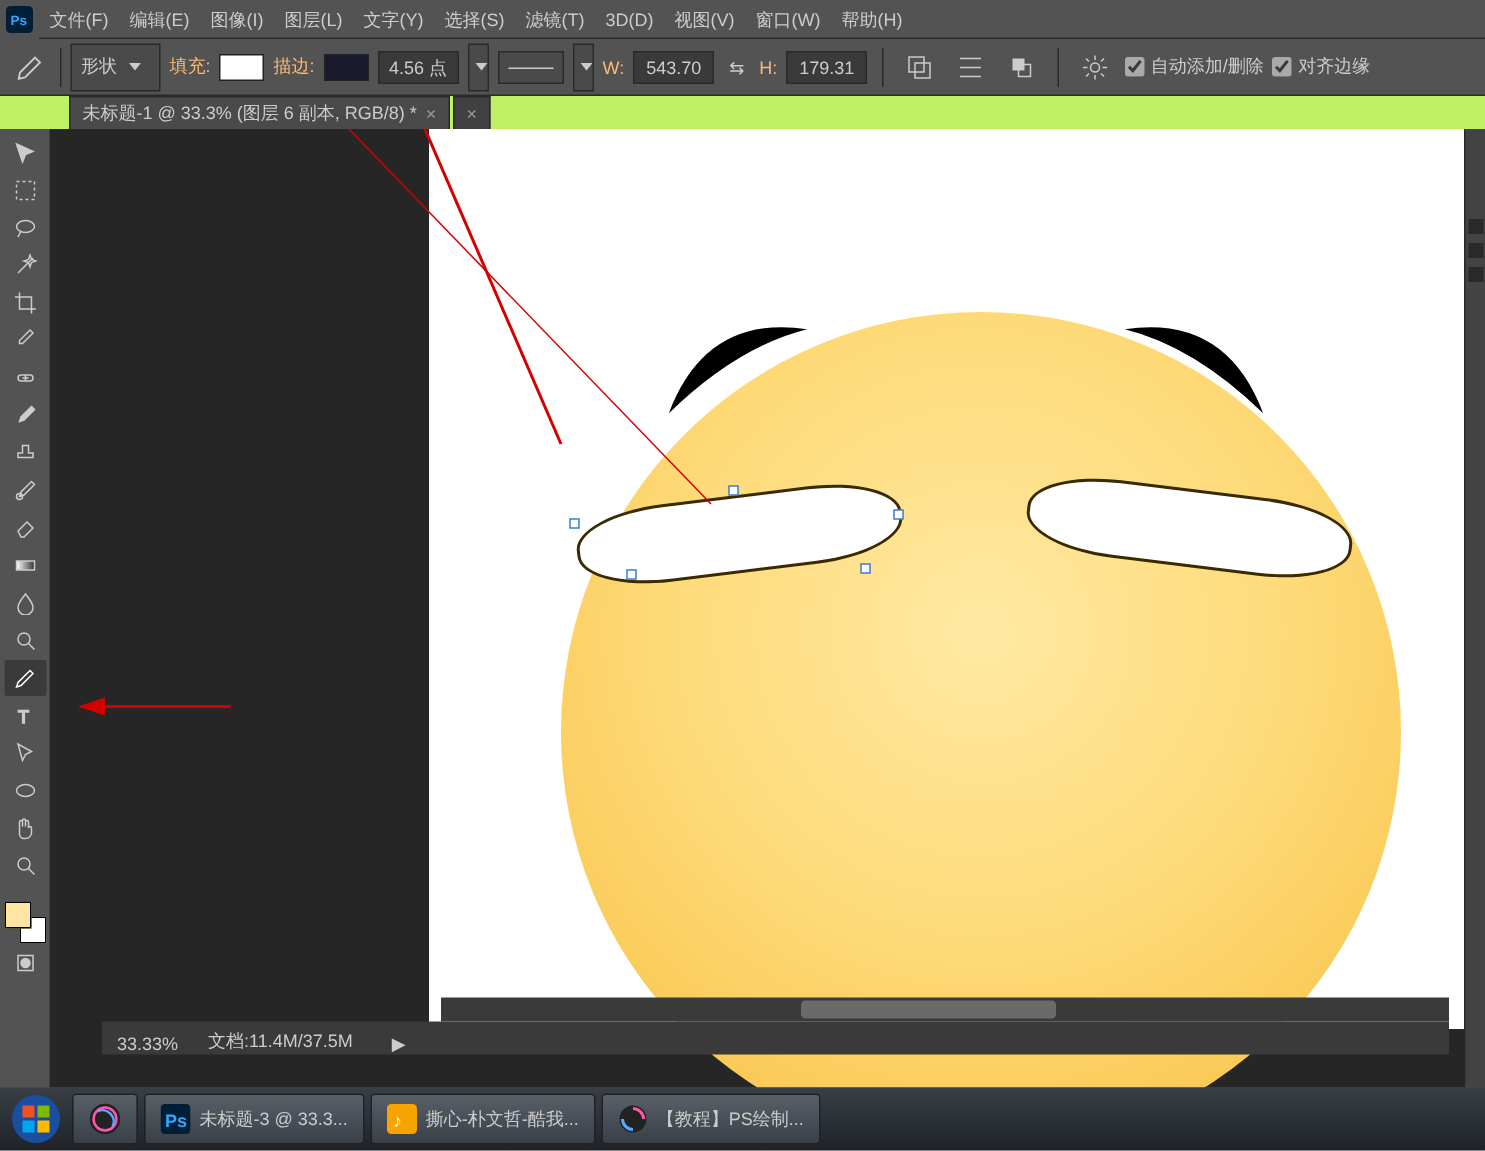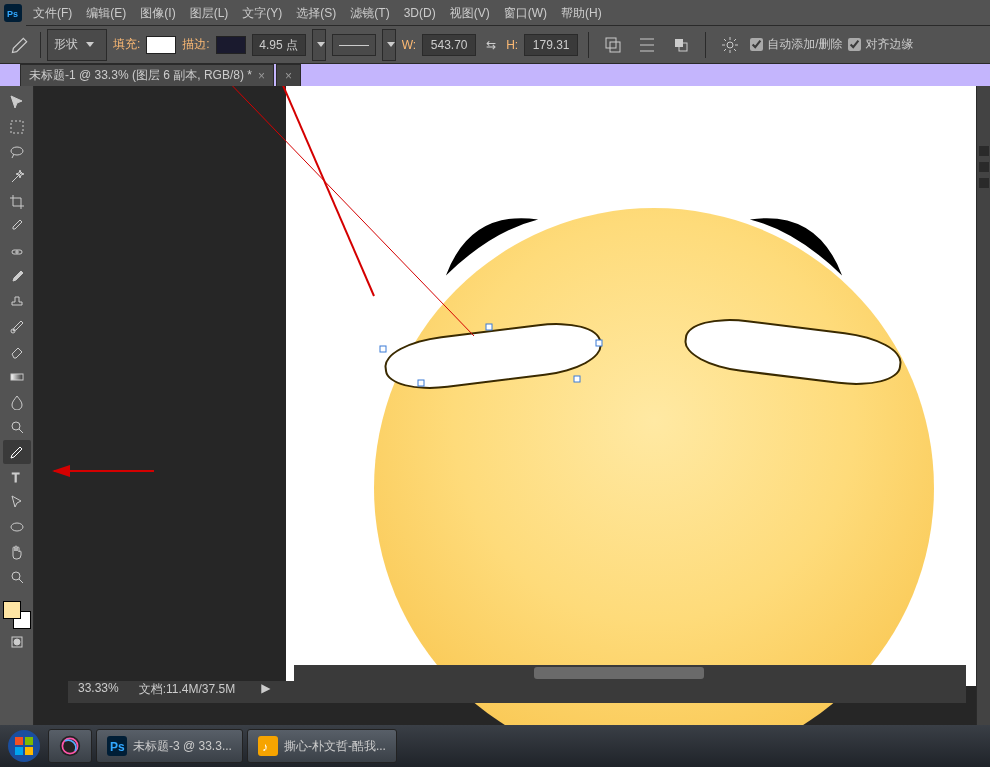--- a/index.html
+++ b/index.html
@@ -20,21 +20,21 @@
 .label-sm { color:#fdba74; }
 .swatch { width:30px; height:18px; border:1px solid #222; display:inline-block; }
 .swatch.white{background:#fff;} .swatch.dark{background:#1a1a2e;}
 .num-field{width:54px;height:22px;background:#3a3a3a;border:1px solid #2a2a2a;text-align:center;line-height:20px;}
 .line-prev{width:44px;height:22px;background:#4a4a4a;border:1px solid #2a2a2a;position:relative;}
 .line-prev::after{content:"";position:absolute;left:6px;right:6px;top:50%;height:1px;background:#ccc;}
 .chk{display:flex;align-items:center;gap:4px;justify-content:flex-end;}
 .chk input{accent-color:#aaa;}
 
 
-.doctab-row{height:22px;background:#c4b5fd;display:flex;align-items:flex-end;padding-left:20px;}
+.doctab-row{height:22px;background:#bef264;display:flex;align-items:flex-end;padding-left:46px;}
 .doctab{height:22px;background:#414141;border:1px solid #2a2a2a;border-bottom:none;padding:0 8px;display:flex;align-items:center;gap:6px;margin-right:2px;}
 .doctab.inactive{background:#4a4a4a;}
 .doctab .x{color:#999;}
 
 
 .workspace{position:absolute;top:86px;left:0;right:0;bottom:42px;display:flex;}
 .tool-col{width:34px;background:#535353;border-right:1px solid #2a2a2a;display:flex;flex-direction:column;align-items:center;padding-top:4px;gap:1px;}
 .tool{width:28px;height:24px;display:flex;align-items:center;justify-content:center;cursor:pointer;border-radius:2px;}
 .tool.active{background:#3a3a3a;}
 .tool svg{width:16px;height:16px;fill:#ccc;stroke:#ccc;}
@@ -50,21 +50,21 @@
   left:340px; top:122px;}
 .brow{position:absolute;width:110px;height:55px;}
 .brow.l{left:400px;top:128px;transform:rotate(-14deg);}
 .brow.r{left:710px;top:128px;transform:scaleX(-1) rotate(-14deg);}
 .eye{position:absolute;background:#fff;border:2px solid #3a2a00;border-radius:60px/24px;}
 .eye.l{left:350px;top:244px;width:218px;height:52px;transform:rotate(-7deg);}
 .eye.r{left:650px;top:240px;width:218px;height:52px;transform:rotate(7deg);}
 
 
 .arrow-svg{position:absolute;pointer-events:none;}
-.canvas-status{position:absolute;left:34px;bottom:22px;height:22px;right:10px;background:#3a3a3a;display:flex;align-items:flex-start;gap:20px;padding:0 10px;}
+.canvas-status{position:absolute;left:34px;bottom:22px;height:22px;right:10px;background:#3a3a3a;display:flex;align-items:flex-end;gap:20px;padding:0 10px;}
 .panel-tabs{position:absolute;left:34px;bottom:0;height:22px;right:10px;background:#434343;display:flex;align-items:center;}
 .ptab{padding:0 12px;height:22px;line-height:22px;border-right:1px solid #2a2a2a;}
 .hscroll{position:absolute;left:260px;right:10px;bottom:44px;height:16px;background:#3a3a3a;}
 .hscroll .thumb{position:absolute;left:240px;width:170px;top:2px;bottom:2px;background:#6a6a6a;border-radius:3px;}
 
 
 .rcol{width:14px;background:#434343;border-left:1px solid #2a2a2a;display:flex;flex-direction:column;align-items:center;padding-top:60px;gap:6px;}
 .rcol .ric{width:10px;height:10px;background:#2a2a2a;}
 
 
@@ -104,21 +104,21 @@
   </div>
   <div style="width:1px;height:26px;background:#2a2a2a;"></div>
   <div class="dropdown" style="width:60px;">
     <span>形状</span>
       <span class="dd-arrow"></span>
   </div>
   <span class="label-sm">填充:</span>
   <span class="swatch white"></span>
   <span class="label-sm">描边:</span>
   <span class="swatch dark"></span>
-  <div class="num-field">4.95 点</div>
+  <div class="num-field">4.56 点</div>
   <div class="dropdown" style="width:14px;justify-content:center;">
       <span class="dd-arrow"></span>
     </div>
   <div class="line-prev"></div>
   <div class="dropdown" style="width:14px;justify-content:center;">
       <span class="dd-arrow"></span>
     </div>
   <span class="label-sm">W:</span>
   <div class="num-field">543.70</div>
   <span style="width:18px;text-align:center;">⇆</span>
@@ -374,13 +374,23 @@
   </div>
   <div class="tbtn">
     <span class="ticon">
         <svg viewBox="0 0 20 20">
           <rect width="20" height="20" rx="3" fill="#f7a400"></rect>
           <text x="4" y="15" font-size="11" fill="#fff">♪</text>
         </svg>
       </span>
     <span>撕心-朴文哲-酷我...</span>
   </div>
+  <div class="tbtn">
+    <span class="ticon">
+        <svg viewBox="0 0 20 20">
+          <circle cx="10" cy="10" r="9" fill="#222"></circle>
+          <path d="M10 3a7 7 0 017 7" stroke="#f5a" stroke-width="2" fill="none"></path>
+          <path d="M10 17a7 7 0 01-7-7" stroke="#5af" stroke-width="2" fill="none"></path>
+        </svg>
+      </span>
+    <span>【教程】PS绘制...</span>
+  </div>
 </div>
 
 </body></html>

